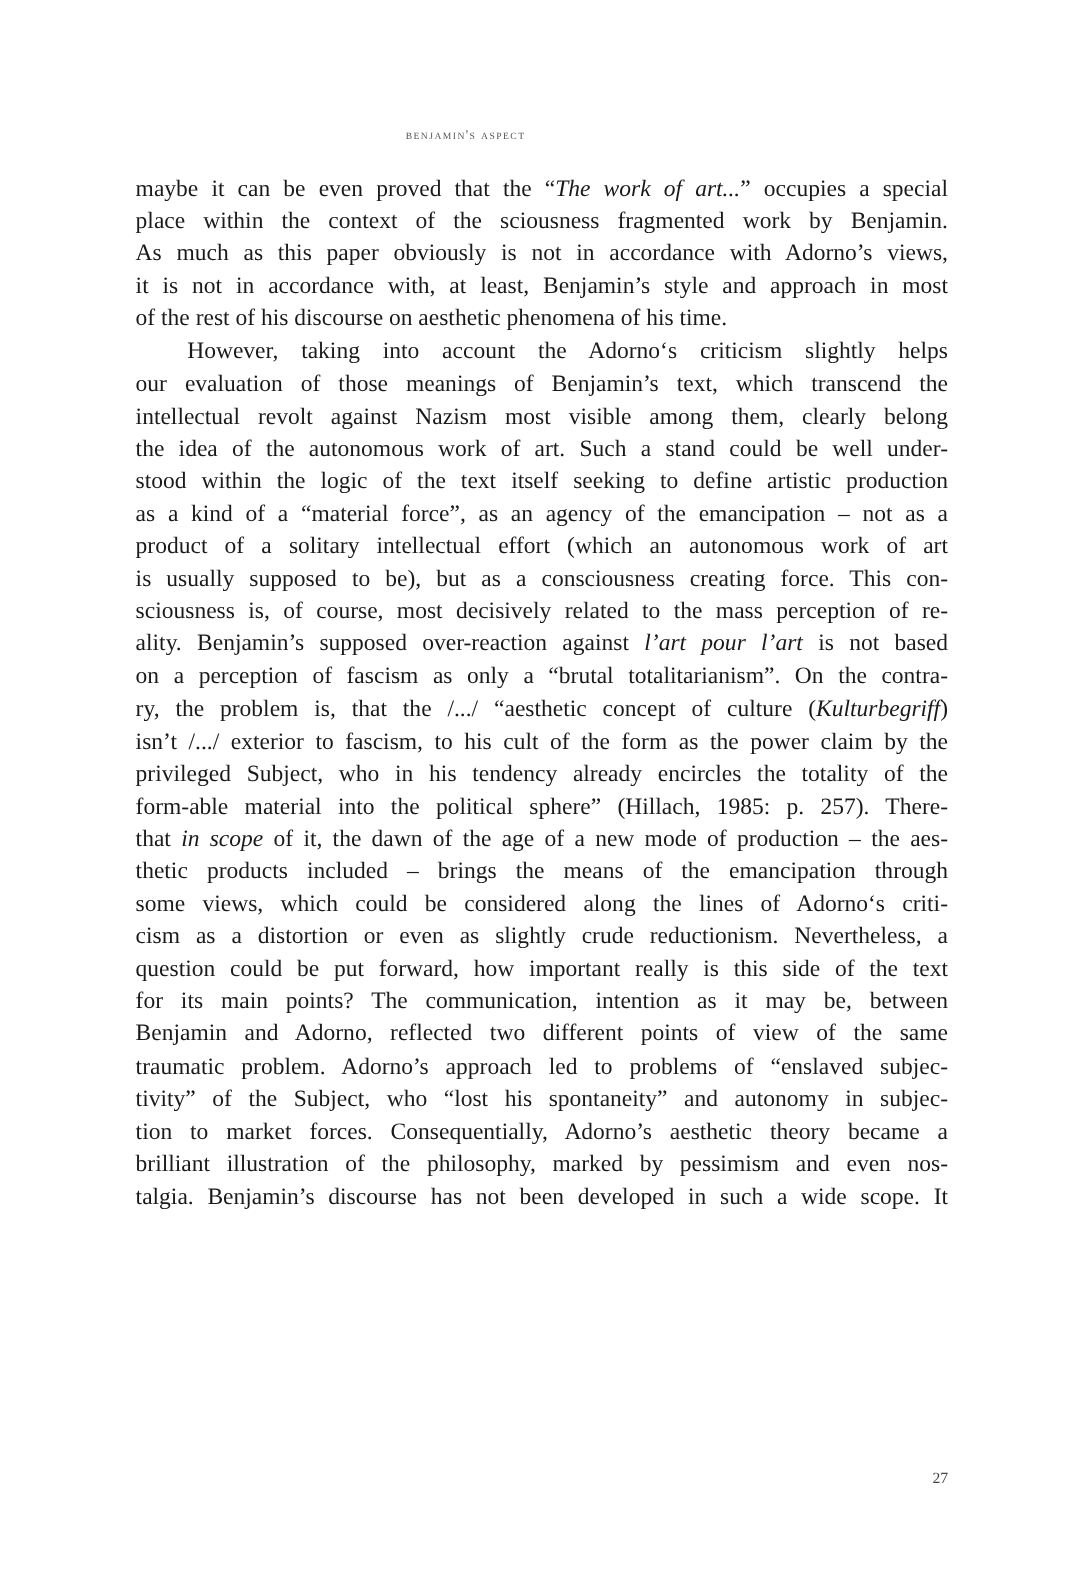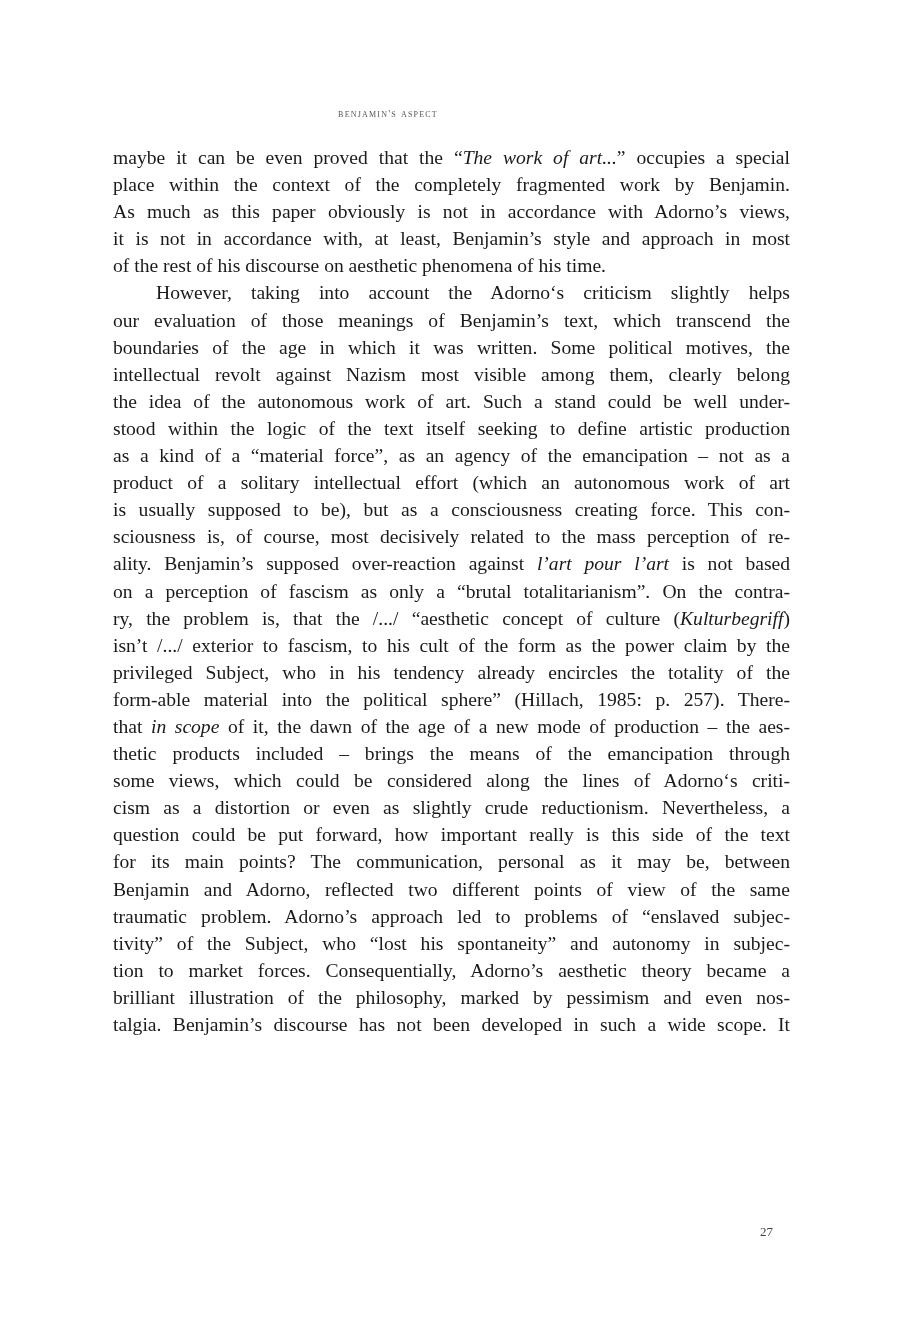--- a/index.html
+++ b/index.html
@@ -15,63 +15,62 @@
     font-family: "Liberation Serif", "DejaVu Serif", serif;
     font-size: 19.6px; line-height: 27.1px; color: #1a1a1a;
   }
   .line {
     display: block; height: 27.1px; white-space: nowrap;
     text-align: justify; text-align-last: justify;
   }
   .line.last { text-align-last: left; }
   .line.indent { text-indent: 43px; }
   .page-number {
-    position: absolute; top: 1224px; left: 760px; width: 30px; 
+    position: absolute; top: 1224px; left: 760px; width: 30px; text-align: right;
     font-family: "Liberation Serif", "DejaVu Serif", serif;
     font-size: 13px; color: #444;
   }
 </style>
 </head>
 <body>
 
 <div class="running-head">Benjamin's Aspect</div>
 
 <div class="text-block" id="text-block">
     <div>
       <span class="line">maybe it can be even proved that the “<i>The work of art...</i>” occupies a special</span>
-      <span class="line">place within the context of the completely fragmented work by Benjamin.</span>
+      <span class="line">place within the context of the sciousness fragmented work by Benjamin.</span>
       <span class="line">As much as this paper obviously is not in accordance with Adorno’s views,</span>
       <span class="line">it is not in accordance with, at least, Benjamin’s style and approach in most</span>
       <span class="line last">of the rest of his discourse on aesthetic phenomena of his time.</span>
     </div>
     <div>
       <span class="line indent">However, taking into account the Adorno‘s criticism slightly helps</span>
       <span class="line">our evaluation of those meanings of Benjamin’s text, which transcend the</span>
-      <span class="line">boundaries of the age in which it was written. Some political motives, the</span>
       <span class="line">intellectual revolt against Nazism most visible among them, clearly belong</span>
       <span class="line">the idea of the autonomous work of art. Such a stand could be well under-</span>
       <span class="line">stood within the logic of the text itself seeking to define artistic production</span>
       <span class="line">as a kind of a “material force”, as an agency of the emancipation – not as a</span>
       <span class="line">product of a solitary intellectual effort (which an autonomous work of art</span>
       <span class="line">is usually supposed to be), but as a consciousness creating force. This con-</span>
       <span class="line">sciousness is, of course, most decisively related to the mass perception of re-</span>
       <span class="line">ality. Benjamin’s supposed over-reaction against <i>l’art pour l’art</i> is not based</span>
       <span class="line">on a perception of fascism as only a “brutal totalitarianism”. On the contra-</span>
       <span class="line">ry, the problem is, that the /.../ “aesthetic concept of culture (<i>Kulturbegriff</i>)</span>
       <span class="line">isn’t /.../ exterior to fascism, to his cult of the form as the power claim by the</span>
       <span class="line">privileged Subject, who in his tendency already encircles the totality of the</span>
       <span class="line">form-able material into the political sphere” (Hillach, 1985: p. 257). There-</span>
       <span class="line">that <i>in scope</i> of it, the dawn of the age of a new mode of production – the aes-</span>
       <span class="line">thetic products included – brings the means of the emancipation through</span>
     </div>
     <div>
       <span class="line">some views, which could be considered along the lines of Adorno‘s criti-</span>
       <span class="line">cism as a distortion or even as slightly crude reductionism. Nevertheless, a</span>
       <span class="line">question could be put forward, how important really is this side of the text</span>
-      <span class="line">for its main points? The communication, personal as it may be, between</span>
+      <span class="line">for its main points? The communication, intention as it may be, between</span>
       <span class="line">Benjamin and Adorno, reflected two different points of view of the same</span>
       <span class="line">traumatic problem. Adorno’s approach led to problems of “enslaved subjec-</span>
       <span class="line">tivity” of the Subject, who “lost his spontaneity” and autonomy in subjec-</span>
       <span class="line">tion to market forces. Consequentially, Adorno’s aesthetic theory became a</span>
       <span class="line">brilliant illustration of the philosophy, marked by pessimism and even nos-</span>
       <span class="line">talgia. Benjamin’s discourse has not been developed in such a wide scope. It</span>
     </div>
   </div>
 
 <div class="page-number">27</div>

